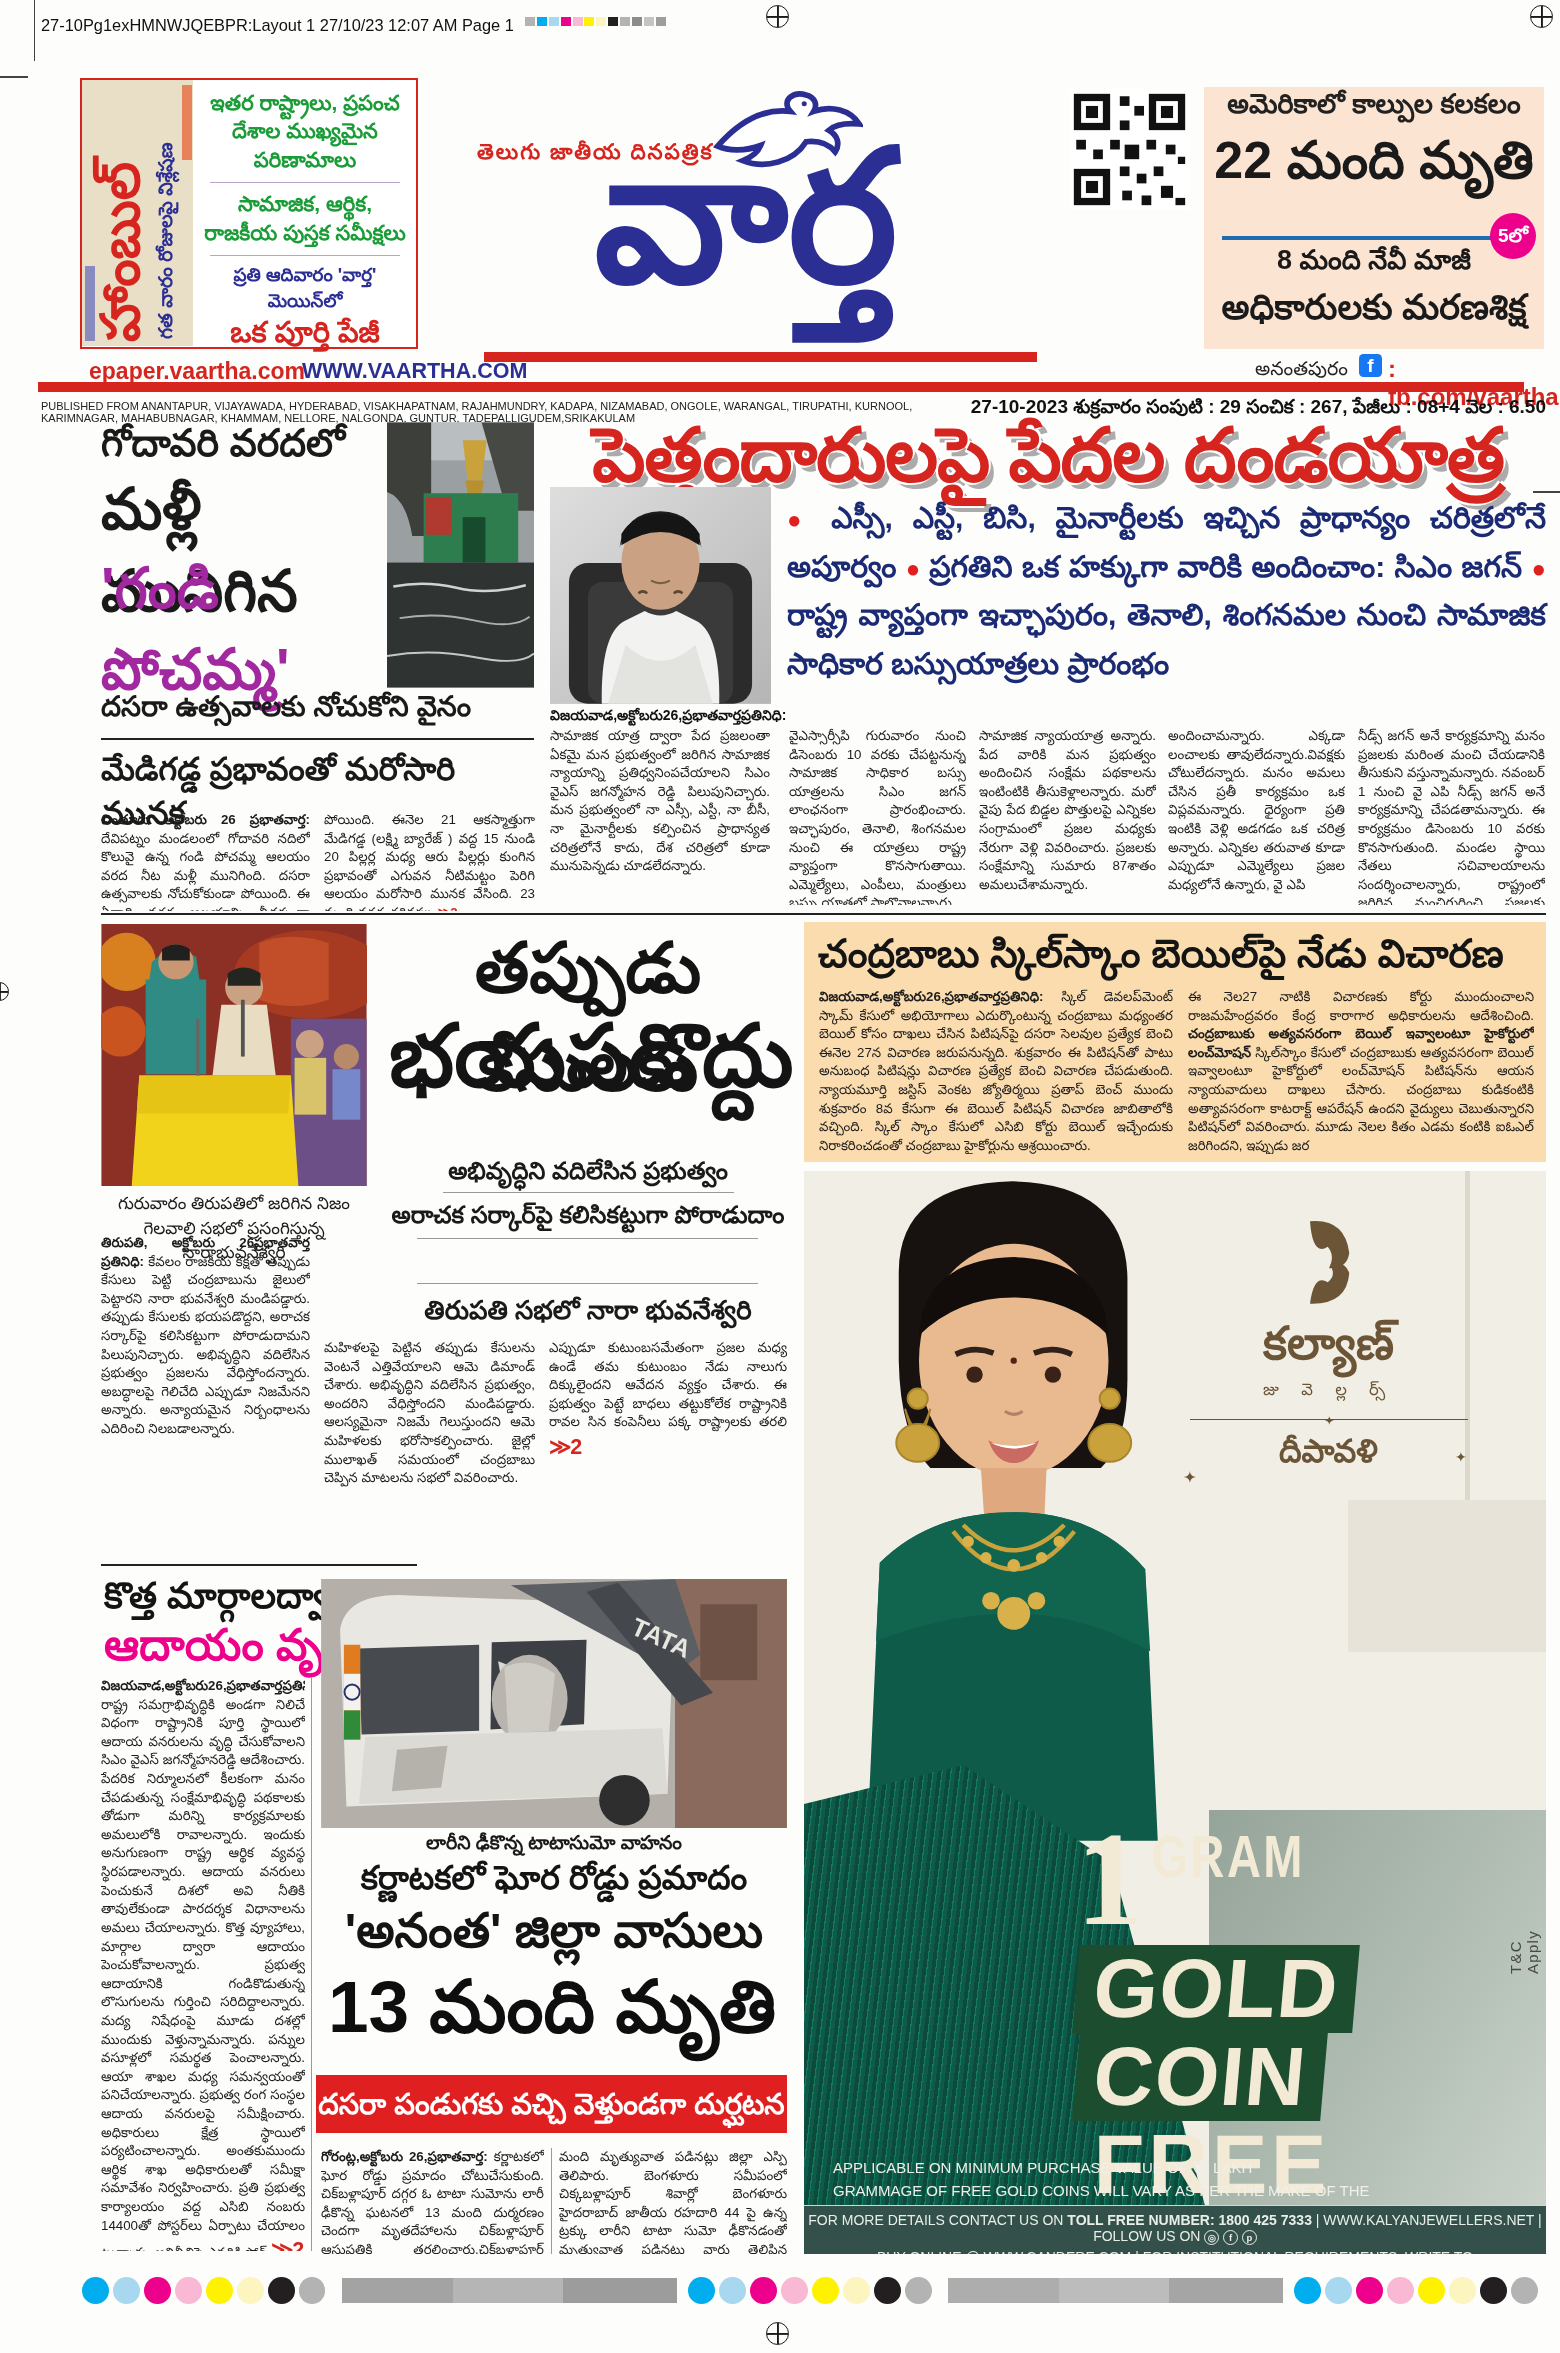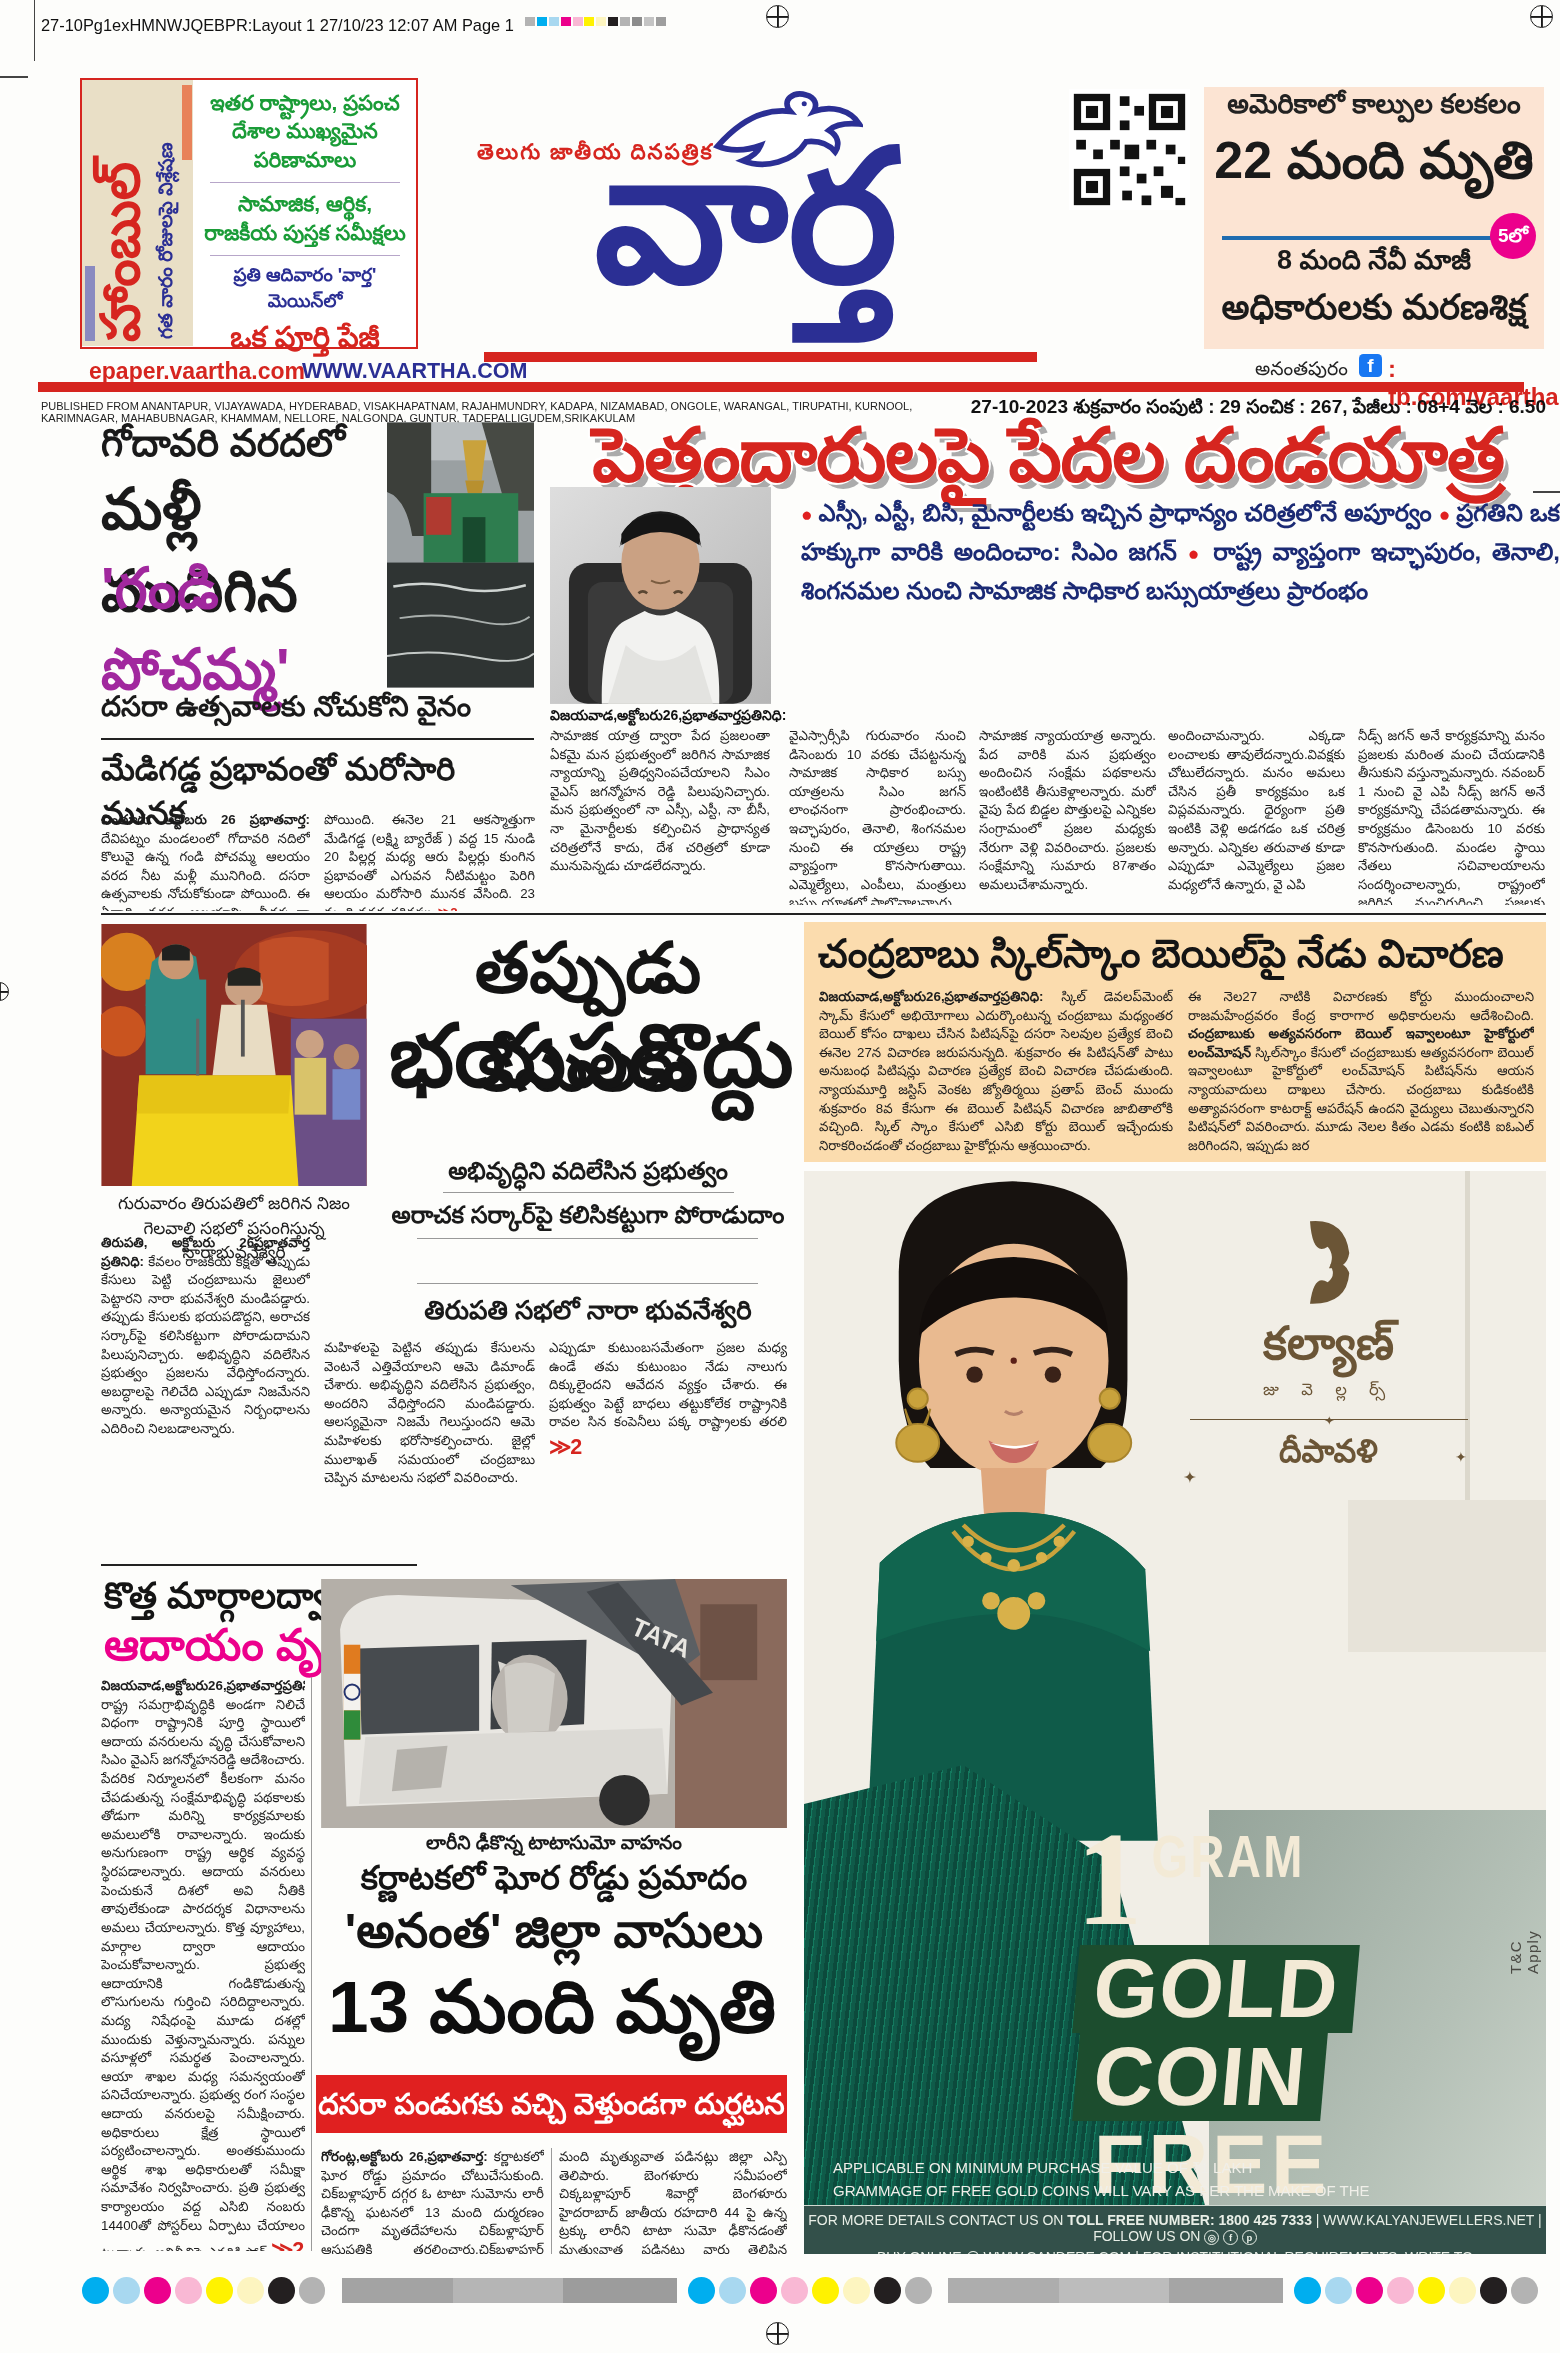--- a/index.html
+++ b/index.html
@@ -63,21 +63,21 @@
       <div class="abs" style="left:2.5px;top:186px;width:10px;height:75px;background:#8a8ac0;"></div>
       <div class="abs vert x8" style="left:11.4px;top:3.8px;height:258px;font-size:54px;color:#d6251f;line-height:1;">హాంబుల్</div>
       <div class="abs vert b" style="left:71px;top:8.9px;height:250px;font-size:19px;color:#2b2f94;">గత వారం రోజులపై విశ్లేషణ</div>
     </div>
     <div class="abs center" style="left:113px;top:0;width:220px;height:266px;padding:8.9px 7.6px 0 7.6px;">
       <div class="green b" style="font-size:21px;line-height:1.35;">ఇతర రాష్ట్రాలు, ప్రపంచ దేశాల ముఖ్యమైన పరిణామాలు</div>
       <div style="height:1.3px;background:#b7a6c9;width:190px;margin:7.6px auto;"></div>
       <div class="green b" style="font-size:21px;line-height:1.35;">సామాజిక, ఆర్థిక, రాజకీయ పుస్తక సమీక్షలు</div>
       <div style="height:1.3px;background:#b7a6c9;width:190px;margin:7.6px auto;"></div>
       <div class="blue b" style="font-size:18.3px;">ప్రతి ఆదివారం 'వార్త' మెయిన్‌లో</div>
-      <div class="red x8" style="font-size:29px;margin-top:5px;">ఒక పూర్తి పేజీ</div>
+      <div class="red x8" style="font-size:29px;">ఒక పూర్తి పేజీ</div>
     </div>
   </div>
   <div class="abs x8 red" style="left:89px;top:358px;font-size:23px;">epaper.vaartha.com</div>
   <div class="abs x8 blue" style="left:302px;top:359px;font-size:21.5px;">WWW.VAARTHA.COM</div>
 
   <div class="abs x8 red" style="left:477px;top:140px;font-size:21.5px;letter-spacing:1.9px;">తెలుగు జాతీయ దినపత్రిక</div>
   <svg class="abs" style="left:705px;top:86px;" width="158" height="95" viewBox="0 0 250 150">
     <path d="M20 95 C55 55 95 35 135 40 C120 22 140 8 160 14 C175 18 178 30 172 40 C200 30 230 38 244 60 C220 58 205 62 196 70 C210 78 214 92 206 104 C196 92 180 86 160 88 C140 120 95 132 60 118 C75 112 84 104 88 94 C62 104 36 102 20 95 Z" fill="#fff" stroke="#2b2f94" stroke-width="9"></path>
     <circle cx="157" cy="28" r="4" fill="#2b2f94"></circle>
   </svg>
@@ -156,21 +156,21 @@
   <div class="abs col" style="left:101px;top:811px;width:209px;height:100px;">
     <span class="byl">చింతూరు అక్టోబరు 26 ప్రభాతవార్త:</span>
     <span>దేవిపట్నం మండలంలో గోదావరి నదిలో కొలువై ఉన్న గండి పోచమ్మ ఆలయం వరద నీట మళ్లీ మునిగింది. దసరా ఉత్సవాలకు నోచుకోకుండా పోయింది. ఈ ఏడాది వరద ఆలయాన్ని వీడకుండా వెంటాడుతోంది.</span>
   </div>
   <div class="abs col" style="left:324px;top:811px;width:211px;height:100px;">
     <span>పోయింది. ఈనెల 21 ఆకస్మాత్తుగా మేడిగడ్డ (లక్ష్మి బ్యారేజ్ ) వద్ద 15 నుండి 20 పిల్లర్ల మధ్య ఆరు పిల్లర్లు కుంగిన ప్రభావంతో ఎగువన నీటిమట్టం పెరిగి ఆలయం మరోసారి మునక వేసింది. 23 మంది వరద తగ్గినప్పు</span>
     <span class="jump">2</span>
   </div>
 
   <div class="abs x8 shadow3d center" style="left:551px;top:412px;width:994px;font-size:75px;letter-spacing:-1.3px;">పెత్తందారులపై పేదల దండయాత్ర</div>
-  <div class="abs navy b just" style="left:787px;top:494px;width:759px;font-size:24px;line-height:1.62;margin-left:14px;">
+  <div class="abs navy b just" style="left:787px;top:494px;width:759px;font-size:30px;line-height:1.62;">
     <span class="bullet">ఎస్సీ, ఎస్టీ, బిసి, మైనార్టీలకు ఇచ్చిన ప్రాధాన్యం చరిత్రలోనే అపూర్వం</span>
     <span class="bullet">ప్రగతిని ఒక హక్కుగా వారికి అందించాం: సిఎం జగన్</span>
     <span class="bullet">రాష్ట్ర వ్యాప్తంగా ఇచ్ఛాపురం, తెనాలి, శింగనమల నుంచి సామాజిక సాధికార బస్సుయాత్రలు ప్రారంభం</span>
   </div>
   <svg class="abs" style="left:550px;top:487px;" width="221" height="217" viewBox="0 0 350 343">
     <rect width="350" height="343" fill="#cfcfcf"></rect>
     <rect width="350" height="343" fill="url(#g0)"></rect>
     <defs>
         <linearGradient id="g0" x1="0" y1="0" x2="1" y2="1">
           <stop offset="0" stop-color="#dedede"></stop>

